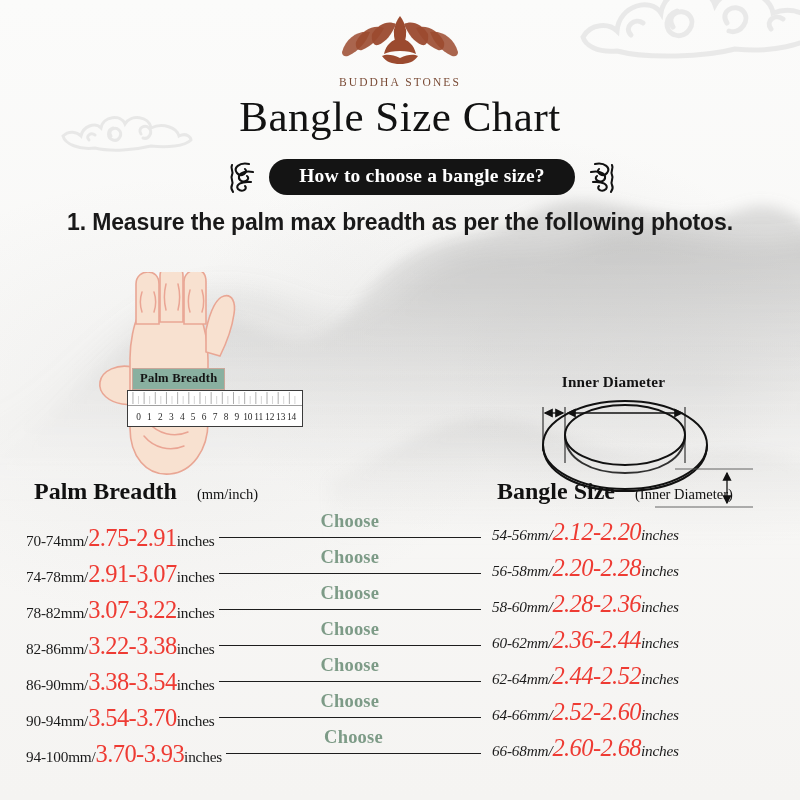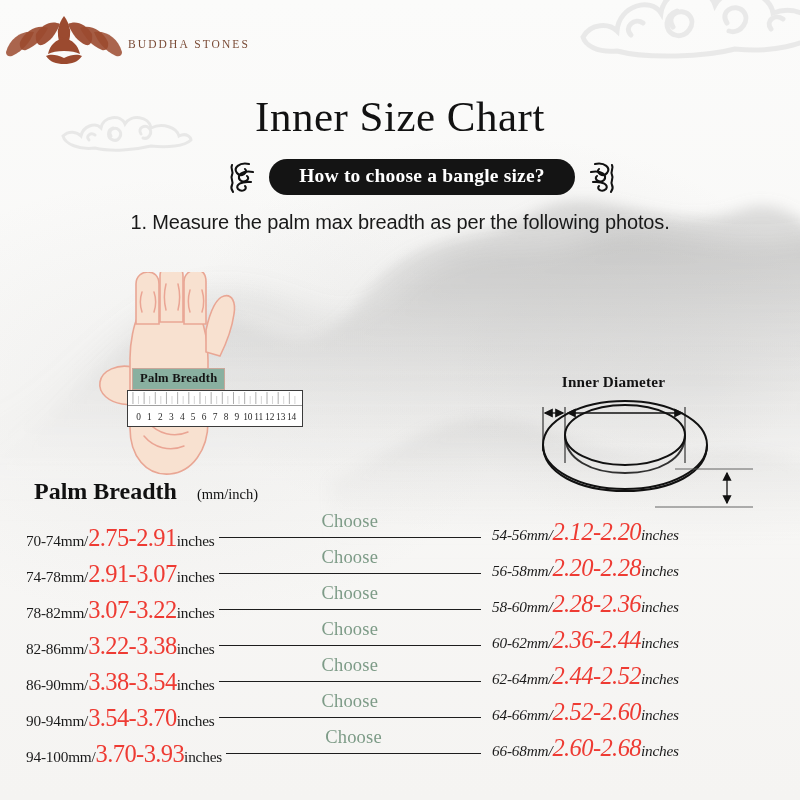--- a/index.html
+++ b/index.html
@@ -27,21 +27,21 @@
   .mountains { position: absolute; inset: 0; pointer-events: none; }
 
   
   .cloud { position: absolute; pointer-events: none; opacity: .5; }
   .cloud-tl { left: 55px;  top: 100px; }
   .cloud-tr { left: 575px; top: -35px; }
 
   
   #logo-block {
     position: absolute; left: 0; right: 0; top: 12px;
-    display: flex; flex-direction: row; align-items: center;
+    display: flex; flex-direction: column; align-items: center;
   }
   #brand-name {
     margin-top: 2px;
     font-family: "Liberation Serif", serif;
     font-size: 11.5px;
     letter-spacing: 2.1px;
     color: #7a4b36;
     font-weight: 400;
   }
 
@@ -73,22 +73,22 @@
     white-space: nowrap;
   }
 
   
   #instructions {
     position: absolute; left: 0; right: 0; top: 208px;
     text-align: center;
     font-family: "Liberation Sans", sans-serif;
   }
   #instructions div {
-    font-size: 20px;
-    font-weight: 400;
+    font-size: 23px;
+    font-weight: 700;
     color: #191919;
     line-height: 29px;
     letter-spacing: -0.15px;
   }
 
   
   #hand-figure { position: absolute; left: 96px; top: 272px; width: 240px; height: 205px; }
   #palm-breadth-badge {
     position: absolute; left: 36px; top: 96px;
     background: #89b0a0;
@@ -181,20 +181,21 @@
     min-width: 128px;
     height: 26px;
   }
   .choose-text {
     position: absolute; left: 0; right: 0; top: -9px;
     text-align: center;
     font-family: "Liberation Serif", serif;
     font-size: 18.5px;
     color: #7d9b87;
     letter-spacing: .2px;
+    font-weight: bold;
   }
   .choose-line {
     position: absolute; left: 0; right: 0; bottom: 8px;
     border-bottom: 1.6px solid #1d1d1d;
   }
 
   
   #table-right .row { height: 36px; }
 </style>
 </head>
@@ -277,21 +278,21 @@
         <circle cx="64" cy="20" r="6.2"></circle>
         <path d="M64,27 C56,27 50,33 48,42 C52,40 57,39 64,39 C71,39 76,40 80,42
                  C78,33 72,27 64,27 Z"></path>
         <path d="M46,44 C50,42 56,42 64,46 C72,42 78,42 82,44
                  C78,50 72,52 64,52 C56,52 50,50 46,44 Z"></path>
       </g>
     </svg>
     <div id="brand-name">BUDDHA STONES</div>
   </div>
 
-  <div id="main-title">Inner Size Chart</div>
+  <div id="main-title">Bangle Size Chart</div>
 
   <div id="banner-row">
     <svg width="34" height="38" viewBox="0 0 34 38">
       <g fill="none" stroke="#111" stroke-width="2.1" stroke-linecap="round">
         <path d="M22,6 C12,4 6,10 10,15 C14,20 22,14 18,11"></path>
         <path d="M26,14 C16,12 9,17 13,22 C17,26 24,21 20,18"></path>
         <path d="M24,24 C14,23 8,27 11,31 C15,35 21,31 18,28"></path>
         <path d="M5,7 C3,11 7,13 5,17 C3,21 7,23 5,27 C3,31 6,33 6,34"></path>
       </g>
     </svg>
@@ -430,20 +431,23 @@
 
       <line x1="170" y1="96" x2="248" y2="96" stroke="#555" stroke-width="0.9"></line>
       <line x1="150" y1="134" x2="248" y2="134" stroke="#555" stroke-width="0.9"></line>
       <line x1="222" y1="100" x2="222" y2="130" stroke="#111" stroke-width="1.3" marker-start="url(#ahs)" marker-end="url(#ah)"></line>
     </svg>
   </div>
 
   <div class="section-head" id="head-palm">
     <span class="big">Palm Breadth</span><span class="small">(mm/inch)</span>
   </div>
+  <div class="section-head" id="head-bangle">
+    <span class="big">Bangle Size</span><span class="small">(Inner Diameter)</span>
+  </div>
 
   <div id="table-left">
     <div class="row">
       <span class="mm">70-74mm/</span>
       <span class="inch">2.75-2.91</span>
       <span class="unit">inches</span>
       <span class="choose-cell">
         <span class="choose-text">Choose</span>
         <span class="choose-line"></span>
       </span>

